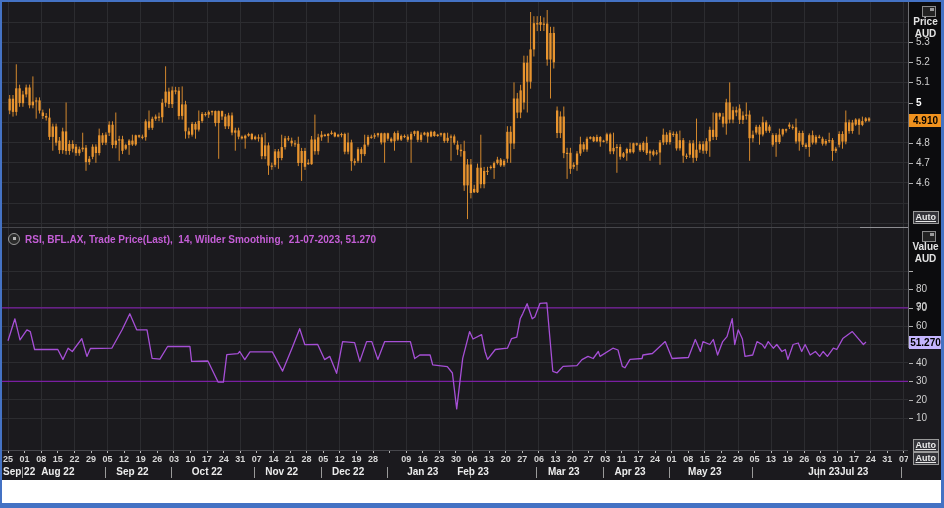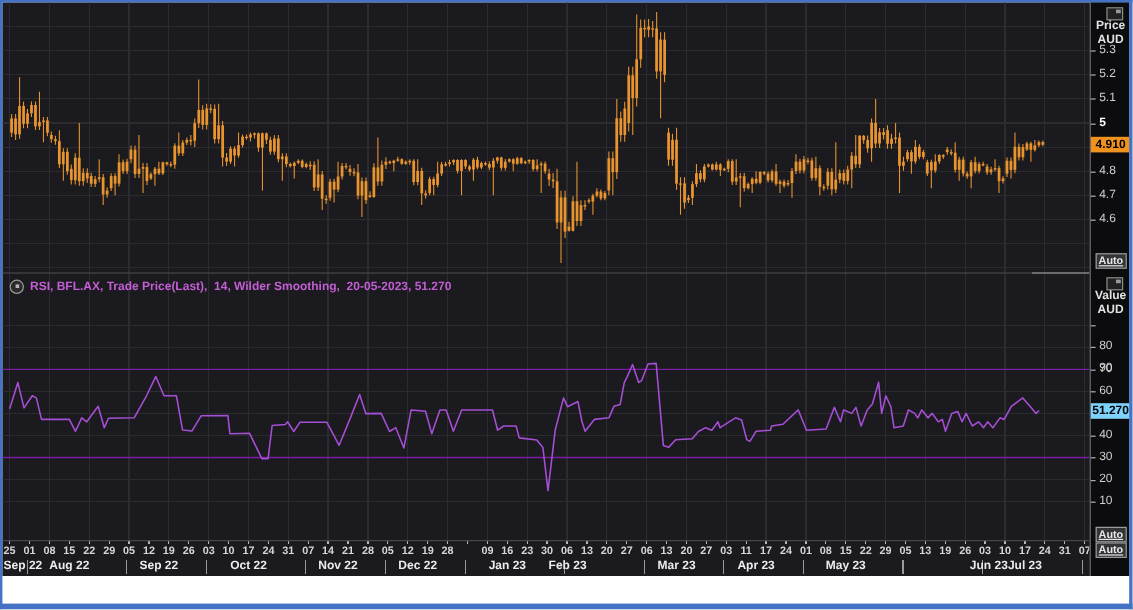--- a/index.html
+++ b/index.html
@@ -16,21 +16,21 @@
   #xaxis-plot{left:0;top:448px;}
   .gl{stroke:#2c2c30;stroke-width:1;shape-rendering:crispEdges;}
   .legend{position:absolute;left:6px;display:flex;align-items:center;gap:5px;font-size:10px;font-weight:bold;white-space:pre;z-index:5;}
   .legend .clock{width:10px;height:10px;border:1px solid #9a9a9a;border-radius:50%;background:#2b2b2b;flex:0 0 auto;}
   .legend .clock i{display:block;width:3px;height:3px;background:#b5b5b5;margin:3px auto 0 auto;}
   .price-legend{top:5px;}
   .rsi-legend{top:231px;}
   .lg-orange{color:#D9953F;}
   .lg-teal{color:#2EB9B9;}
   .lg-magenta{color:#C45ED6;}
-  .axis-col{position:absolute;left:906px;top:0;width:33px;height:478px;background:#0c0c0e;border-left:1px solid #6f6f74;box-sizing:border-box;}
+  .axis-col{position:absolute;left:906px;top:0;width:33px;height:346px;background:#0c0c0e;border-left:1px solid #6f6f74;box-sizing:border-box;}
   .ax-head{position:absolute;left:0;width:33px;text-align:center;font-size:10px;font-weight:bold;color:#e2e2e2;}
   .ax-tick{position:absolute;left:7px;font-size:10px;color:#cfcfcf;line-height:12px;}
   .ax-tick.bold{font-weight:bold;color:#ffffff;}
   .ax-dash{position:absolute;left:0;width:4px;height:1px;background:#b0b0b0;}
   .badge{position:absolute;left:0;width:33px;height:13px;line-height:13px;text-align:center;font-size:10px;font-weight:bold;color:#000;}
   .auto-btn{position:absolute;right:2px;border:1px solid #9a9a9a;background:#333338;color:#e8e8e8;font-size:9px;font-weight:bold;line-height:11px;padding:0 2px;text-decoration:underline;}
   .winicon{position:absolute;left:13px;width:12px;height:9px;border:1px solid#8a8a8a;background:#222;}
   .winicon i{position:absolute;right:1px;top:1px;width:4px;height:3px;background:#9a9a9a;display:block;}
   .divider{position:absolute;left:0;top:225px;width:939px;height:1px;background:#47474c;}
   .divider-bright{position:absolute;left:858px;top:225px;width:48px;height:1px;background:#8f8f94;}
@@ -788,42 +788,42 @@
         <div class="month-label" style="left: 561.8px; transform: translateX(-50%);">Mar 23</div>
         <div class="month-label" style="left: 628.1px; transform: translateX(-50%);">Apr 23</div>
         <div class="month-label" style="left: 702.8px; transform: translateX(-50%);">May 23</div>
         <div class="month-label" style="left: 822px; transform: translateX(-50%);">Jun 23</div>
         <div class="month-label" style="left: 852.1px; transform: translateX(-50%);">Jul 23</div>
       </div>
 
 
     <div class="legend rsi-legend">
       <span class="clock"><i></i></span>
-      <span class="lg-magenta">RSI, BFL.AX, Trade Price(Last),  14, Wilder Smoothing,  20-05-2023, 51.270</span>
+      <span class="lg-magenta">RSI, BFL.AX, Trade Price(Last),  14, Wilder Smoothing,  21-07-2023, 51.270</span>
     </div>
 
     <div class="divider"></div>
     <div class="divider-bright"></div>
     <div class="xaxis-line"></div>
 
     <div class="axis-col" id="axis-col">
       <span class="winicon" style="top:4px">
           <i></i>
         </span>
       <div class="ax-head" style="top:14px">Price</div>
       <div class="ax-head" style="top:26px">AUD</div>
       <div class="badge" id="price-badge" style="top: 112px; background: rgb(240, 146, 30);">4.910</div>
       <button class="auto-btn" style="top:209px">Auto</button>
 
       <span class="winicon" style="top:229px">
           <i></i>
         </span>
       <div class="ax-head" style="top:239px">Value</div>
       <div class="ax-head" style="top:251px">AUD</div>
-      <div class="badge" id="rsi-badge" style="top: 334px; background: #7dd3fc;">51.270</div>
+      <div class="badge" id="rsi-badge" style="top: 334px; background: #c4b5fd;">51.270</div>
       <button class="auto-btn" style="top:437px">Auto</button>
 
       <button class="auto-btn" style="top:450px">Auto</button>
     <div class="ax-dash" style="top: 40px;"></div>
         <div class="ax-tick" style="top: 34px;">5.3</div>
         <div class="ax-dash" style="top: 60px;"></div>
         <div class="ax-tick" style="top: 54px;">5.2</div>
         <div class="ax-dash" style="top: 80px;"></div>
         <div class="ax-tick" style="top: 74px;">5.1</div>
         <div class="ax-dash" style="top: 101px;"></div>

